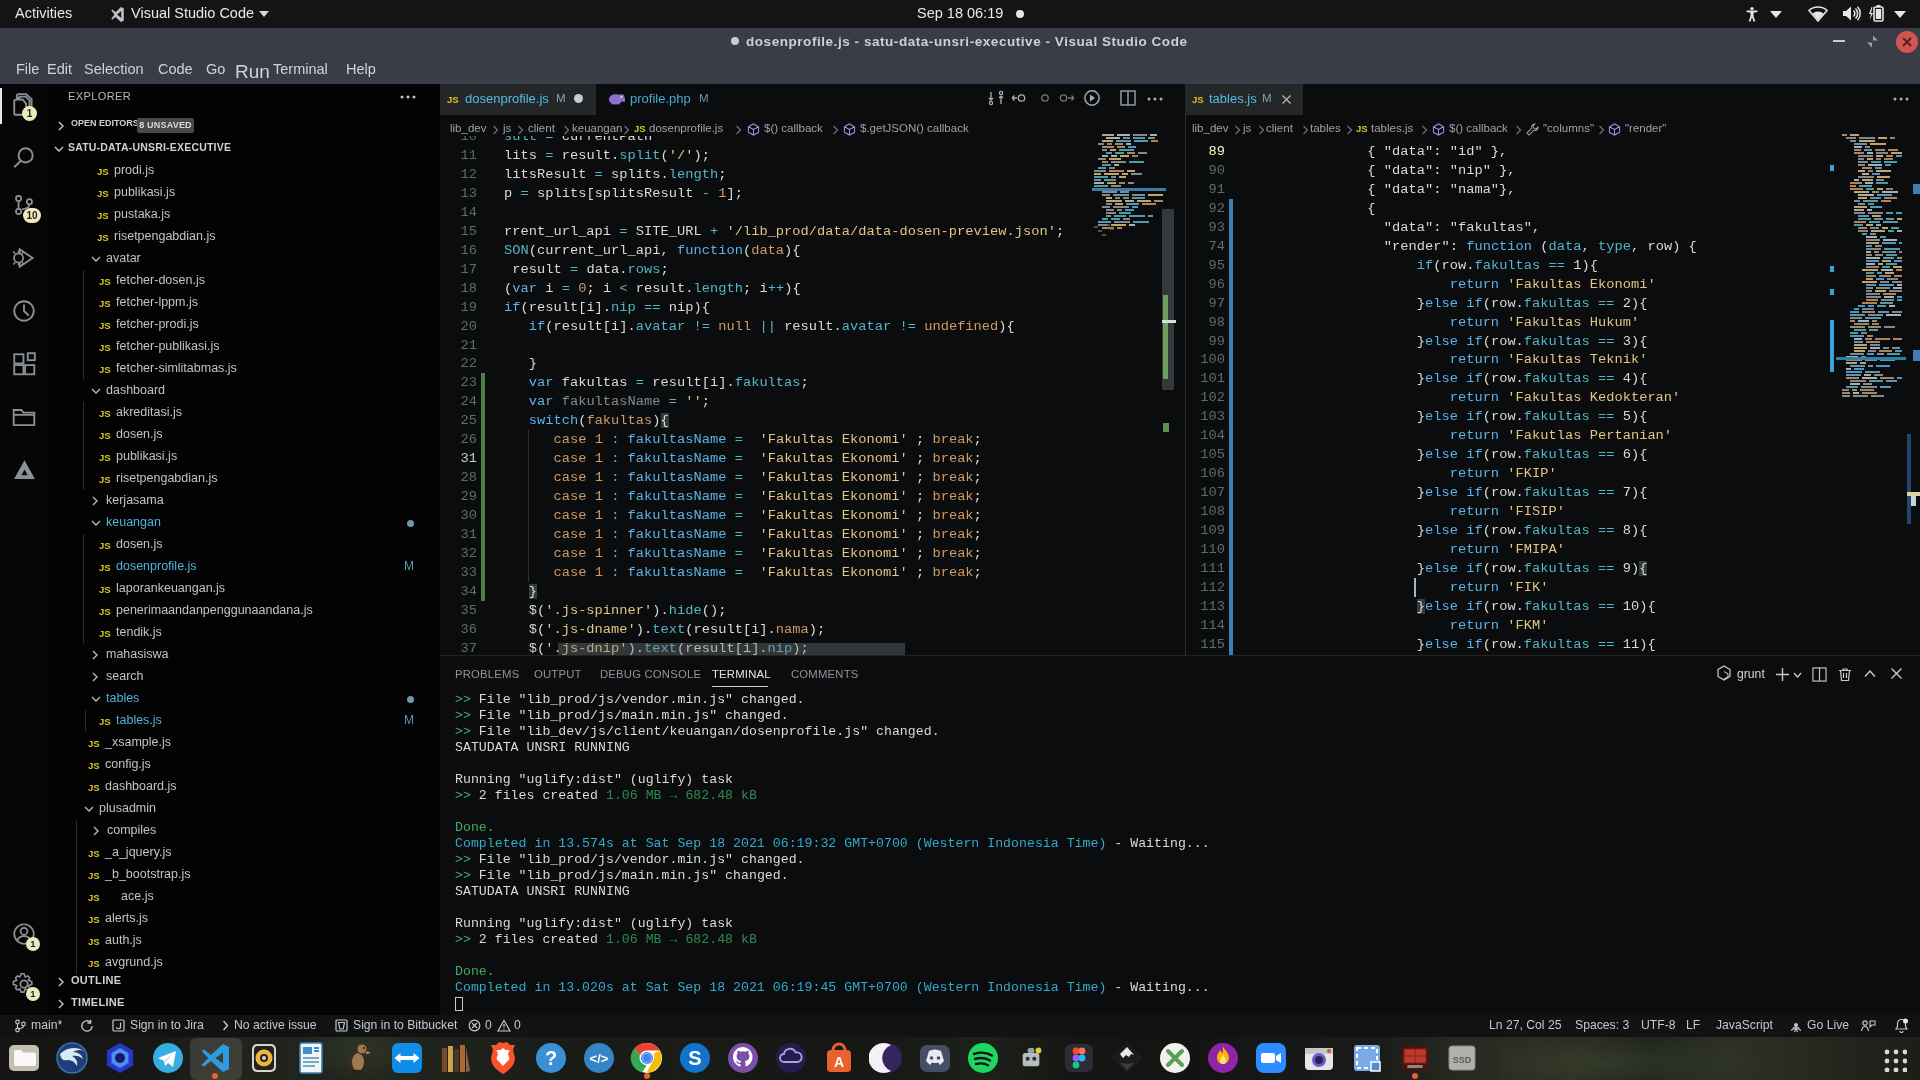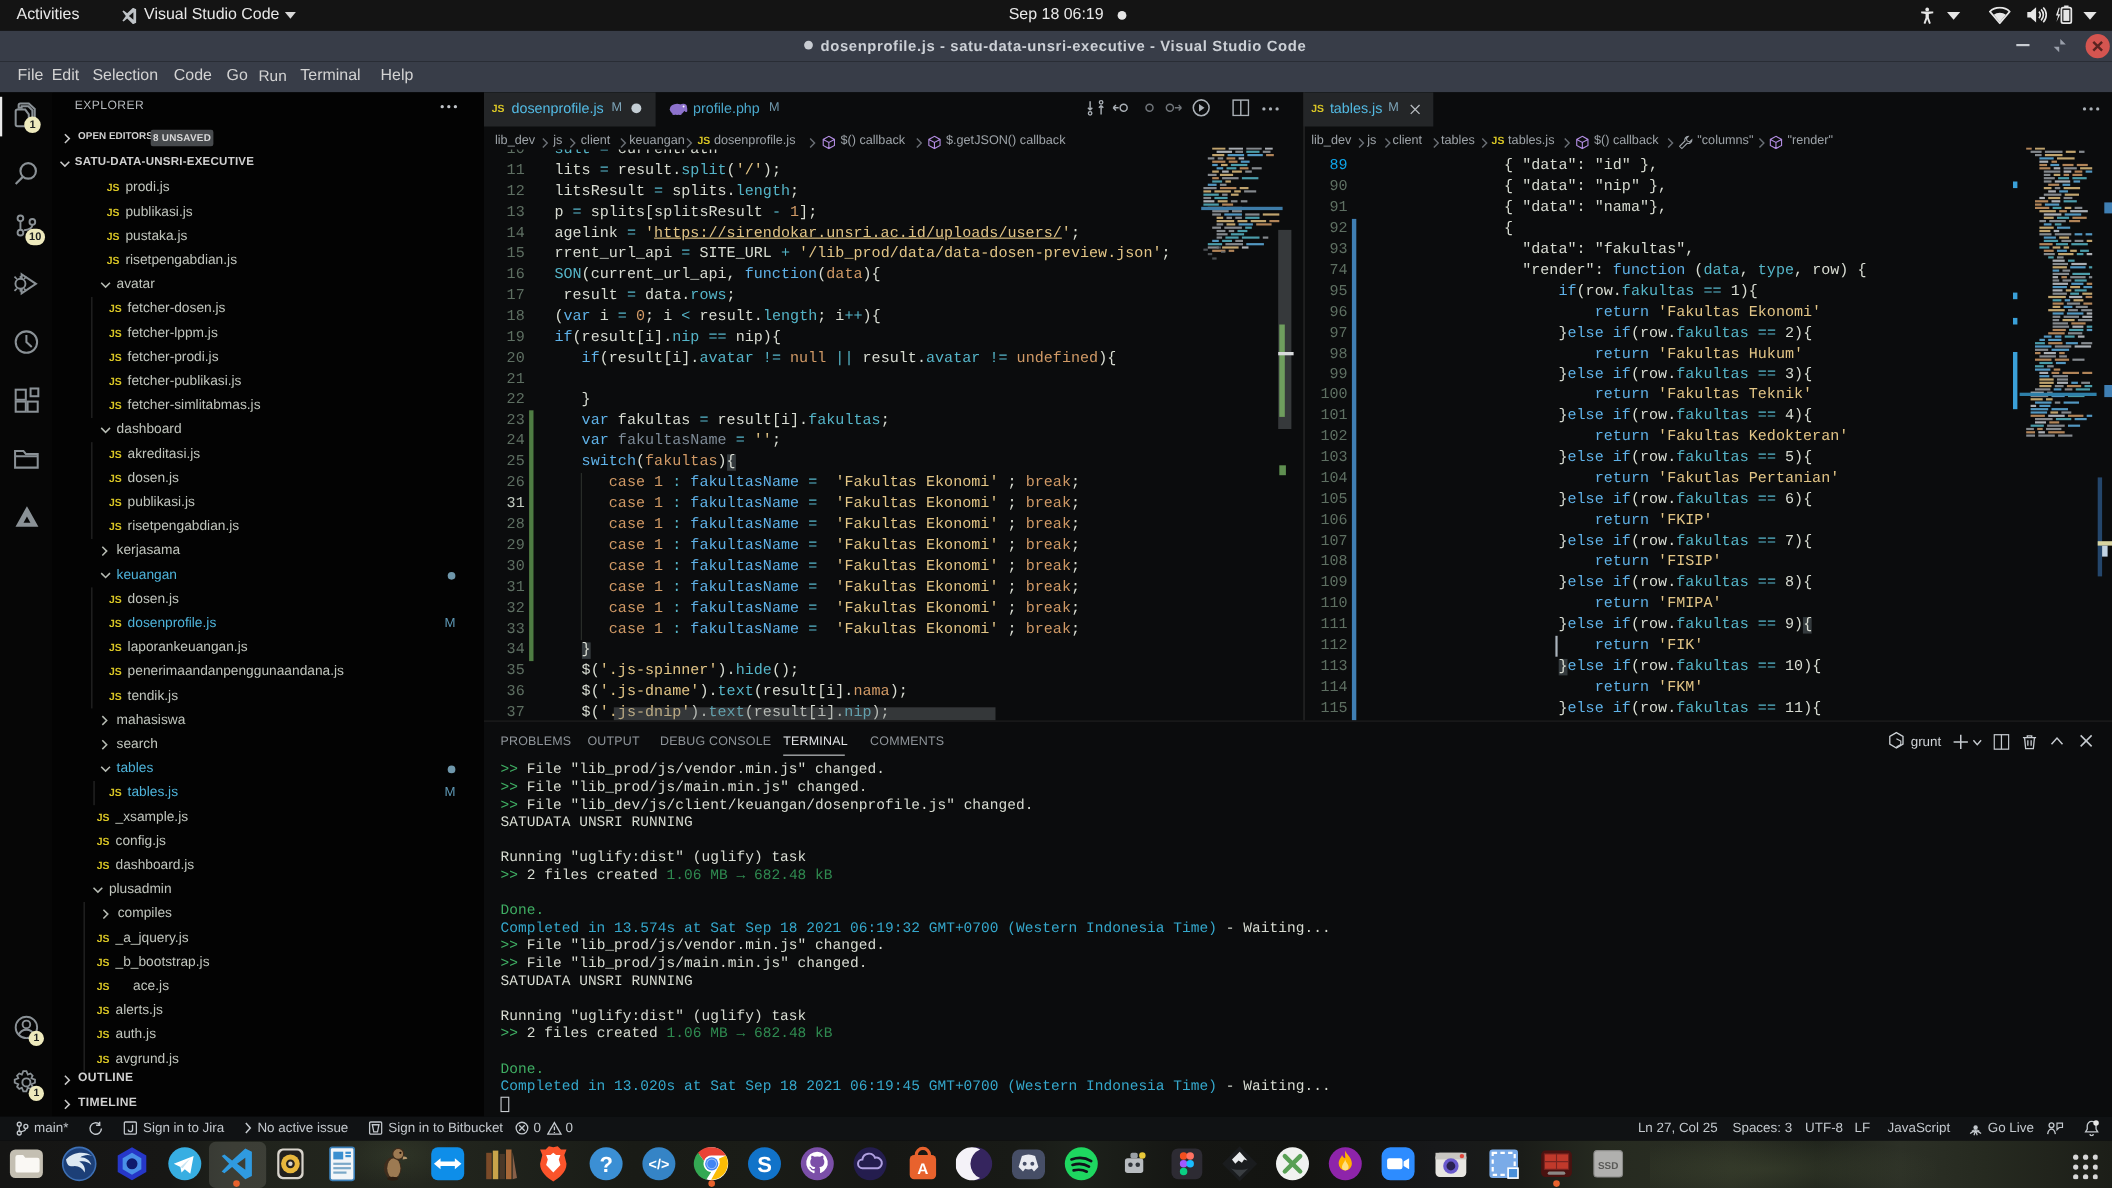--- a/index.html
+++ b/index.html
@@ -57,21 +57,21 @@
 <div class="abs" style="left:1896px;top:31px;width:22px;height:22px;border-radius:50%;background:#d45550"></div>
 <svg class="abs" style="left:1901px;top:36px" width="12" height="12" viewBox="0 0 12 12">
     <path d="M2 2l8 8M10 2l-8 8" stroke="#5a2320" stroke-width="2.2"></path>
   </svg>
 <div class="abs" style="left:0;top:56px;width:1920px;height:28px;background:#383d48"></div>
 <div class="abs" style="left:16px;top:61px;font-size:14.5px;color:#d3d3d3">File</div>
 <div class="abs" style="left:47px;top:61px;font-size:14.5px;color:#d3d3d3">Edit</div>
 <div class="abs" style="left:84px;top:61px;font-size:14.5px;color:#d3d3d3">Selection</div>
 <div class="abs" style="left:158px;top:61px;font-size:14.5px;color:#d3d3d3">Code</div>
 <div class="abs" style="left:206px;top:61px;font-size:14.5px;color:#d3d3d3">Go</div>
-<div class="abs" style="left:235px;top:61px;font-size:14px;color:#d3d3d3">Run</div>
+<div class="abs" style="left:235px;top:61px;font-size:19px;color:#d3d3d3">Run</div>
 <div class="abs" style="left:273px;top:61px;font-size:14.5px;color:#d3d3d3">Terminal</div>
 <div class="abs" style="left:346px;top:61px;font-size:14.5px;color:#d3d3d3">Help</div>
 <div class="abs" style="left:0;top:84px;width:48px;height:931px;background:#060606"></div>
 <div class="abs" style="left:0;top:88px;width:2px;height:36px;background:#e8e8e8"></div>
 <svg class="abs" style="left:11px;top:92px" width="26" height="26" viewBox="0 0 24 24">
     <path d="M14 2H7a1.5 1.5 0 00-1.5 1.5v2H8V4.3h5.6L17 7.7V17h-2v2.3h2.5A1.5 1.5 0 0019 17.8V6.5L14 2z" fill="none" stroke="#8a9196" stroke-width="1.7"></path>
     <path d="M11 7H4.5A1.5 1.5 0 003 8.5v11A1.5 1.5 0 004.5 21h8A1.5 1.5 0 0014 19.5V11l-3-4z" fill="none" stroke="#8a9196" stroke-width="1.7"></path>
   </svg>
 <div class="abs" style="left:22px;top:106px;width:15px;height:15px;border-radius:50%;background:#eeeabd;color:#1d2021;font-size:10px;font-weight:bold;text-align:center;line-height:15px">1</div>
 <svg class="abs" style="left:11px;top:144px" width="26" height="26" viewBox="0 0 24 24">
@@ -375,21 +375,20 @@
 <div class="abs mono" style="left:440px;top:136px;width:664px;height:519px;overflow:hidden">
     <div class="gline" style="top:-8.95px;right:627px;color:#5e6f62">10</div>
     <div class="codeline" style="top:-8.95px;left:64px"><span class="cy">sult </span><span class="cy">= </span><span class="w">currentPath</span></div>
     <div class="gline" style="top:10.0px;right:627px;color:#5e6f62">11</div>
     <div class="codeline" style="top:10.0px;left:64px"><span class="w">lits </span><span class="cy">= </span><span class="w">result.</span><span class="cy">split</span><span class="w">(</span><span class="st">'/'</span><span class="w">);</span></div>
     <div class="gline" style="top:28.95px;right:627px;color:#5e6f62">12</div>
     <div class="codeline" style="top:28.95px;left:64px"><span class="w">litsResult </span><span class="cy">= </span><span class="w">splits.</span><span class="cy">length</span><span class="w">;</span></div>
     <div class="gline" style="top:47.9px;right:627px;color:#5e6f62">13</div>
     <div class="codeline" style="top:47.9px;left:64px"><span class="w">p </span><span class="cy">= </span><span class="w">splits[splitsResult </span><span class="cy">- </span><span class="or">1</span><span class="w">];</span></div>
     <div class="gline" style="top:66.85px;right:627px;color:#5e6f62">14</div>
-    <div class="codeline" style="top:66.85px;left:64px"><span class="w">agelink </span><span class="cy">= </span><span class="st">'</span><span class="stu">https://sirendokar.unsri.ac.id/uploads/users/</span><span class="st">'</span><span class="w">;</span></div>
     <div class="gline" style="top:85.8px;right:627px;color:#5e6f62">15</div>
     <div class="codeline" style="top:85.8px;left:64px"><span class="w">rrent_url_api </span><span class="cy">= </span><span class="w">SITE_URL </span><span class="cy">+ </span><span class="st">'/lib_prod/data/data-dosen-preview.json'</span><span class="w">;</span></div>
     <div class="gline" style="top:104.75px;right:627px;color:#5e6f62">16</div>
     <div class="codeline" style="top:104.75px;left:64px"><span class="cy">SON</span><span class="w">(current_url_api, </span><span class="bl">function</span><span class="w">(</span><span class="or">data</span><span class="w">){</span></div>
     <div class="gline" style="top:123.7px;right:627px;color:#5e6f62">17</div>
     <div class="codeline" style="top:123.7px;left:64px"><span class="w"> result </span><span class="cy">= </span><span class="w">data.</span><span class="cy">rows</span><span class="w">;</span></div>
     <div class="gline" style="top:142.65px;right:627px;color:#5e6f62">18</div>
     <div class="codeline" style="top:142.65px;left:64px"><span class="w">(</span><span class="bl">var</span><span class="w"> i </span><span class="cy">= </span><span class="or">0</span><span class="w">; i </span><span class="cy">&lt; </span><span class="w">result.</span><span class="cy">length</span><span class="w">; i</span><span class="cy">++</span><span class="w">){</span></div>
     <div class="gline" style="top:161.6px;right:627px;color:#5e6f62">19</div>
     <div class="codeline" style="top:161.6px;left:64px"><span class="bl">if</span><span class="w">(result[i].</span><span class="cy">nip</span><span class="w"> </span><span class="cy">== </span><span class="w">nip){</span></div>
@@ -426,21 +425,21 @@
     <div class="codeline" style="top:464.8px;left:64px"><span class="w">   $(</span><span class="st">'.js-spinner'</span><span class="w">).</span><span class="cy">hide</span><span class="w">();</span></div>
     <div class="gline" style="top:483.75px;right:627px;color:#5e6f62">36</div>
     <div class="codeline" style="top:483.75px;left:64px"><span class="w">   $(</span><span class="st">'.js-dname'</span><span class="w">).</span><span class="cy">text</span><span class="w">(result[i].</span><span class="or">nama</span><span class="w">);</span></div>
     <div class="gline" style="top:502.7px;right:627px;color:#5e6f62">37</div>
     <div class="codeline" style="top:502.7px;left:64px"><span class="w">   $(</span><span class="st">'.js-dnip'</span><span class="w">).</span><span class="cy">text</span><span class="w">(result[i].</span><span class="cy">nip</span><span class="w">);</span></div>
   </div>
 <div class="abs" style="left:481px;top:373px;width:4px;height:228px;background:#4f7d43"></div>
 <div class="abs" style="left:528px;top:430px;width:1px;height:152px;background:#2c302c"></div>
 <div class="abs" style="left:558px;top:643px;width:347px;height:12px;background:rgba(122,126,130,0.38)"></div>
 <div class="abs mono" style="left:1185px;top:136px;width:650px;height:519px;overflow:hidden">
-    <div class="gline" style="top:6.0px;right:610px;color:#0ea5e9">89</div>
+    <div class="gline" style="top:6.0px;right:610px;color:#fef9c3">89</div>
     <div class="codeline" style="top:6.0px;left:67px"><span class="w">              { "data": "id" },</span></div>
     <div class="gline" style="top:24.95px;right:610px;color:#5e6f62">90</div>
     <div class="codeline" style="top:24.95px;left:67px"><span class="w">              { "data": "nip" },</span></div>
     <div class="gline" style="top:43.9px;right:610px;color:#5e6f62">91</div>
     <div class="codeline" style="top:43.9px;left:67px"><span class="w">              { "data": "nama"},</span></div>
     <div class="gline" style="top:62.85px;right:610px;color:#5e6f62">92</div>
     <div class="codeline" style="top:62.85px;left:67px"><span class="w">              {</span></div>
     <div class="gline" style="top:81.8px;right:610px;color:#5e6f62">93</div>
     <div class="codeline" style="top:81.8px;left:67px"><span class="w">                "data": "fakultas",</span></div>
     <div class="gline" style="top:100.75px;right:610px;color:#5e6f62">74</div>

